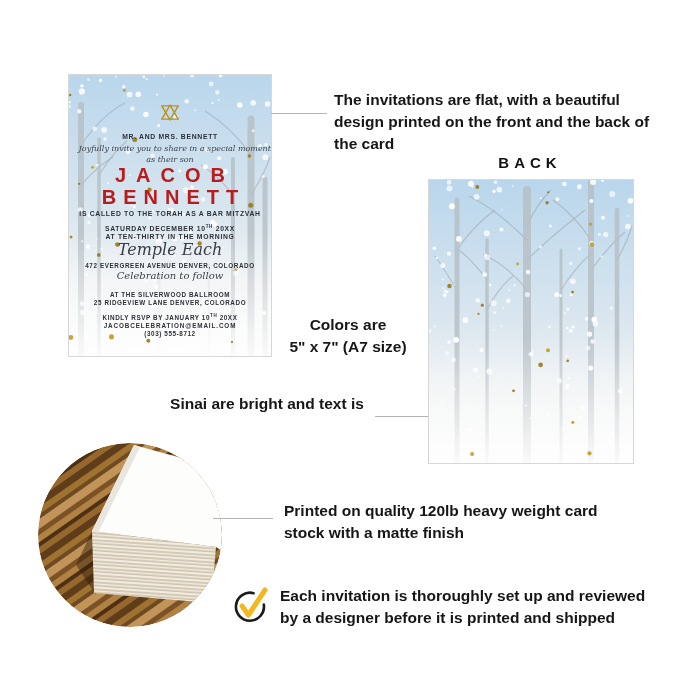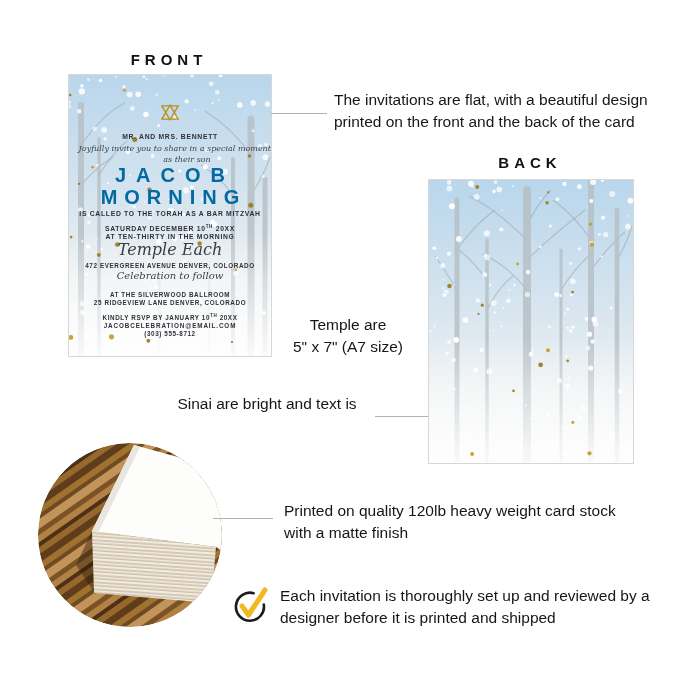--- a/index.html
+++ b/index.html
@@ -1,41 +1,40 @@
 <!DOCTYPE html>
 <html><head>
 <meta charset="utf-8">
 <style>
   html,body{margin:0;padding:0;background:#fff;}
   #canvas{position:relative;width:700px;height:700px;background:#ffffff;overflow:hidden;
           font-family:"Liberation Sans",sans-serif;color:#161616;}
   .abs{position:absolute;}
   .side-label{font-size:15px;font-weight:bold;letter-spacing:5px;color:#111;text-align:center;}
-  .annotation{font-size:15.5px;font-weight:400;line-height:1.42;color:#161616;}
+  .annotation{font-size:15.5px;font-weight:700;line-height:1.42;color:#161616;}
   .annotation.centered{text-align:center;}
   .connector{height:1px;background:#b3b3b3;}
   
   .card{border:1px solid #d7d7d7;overflow:hidden;background:#cfe2f0;}
   .card svg.art{position:absolute;left:0;top:0;}
   .inv-line{position:absolute;left:0;width:100%;text-align:center;color:#2e3038;white-space:nowrap;}
   .tiny{font-weight:bold;font-size:6.8px;letter-spacing:0.7px;}
   .tinier{font-weight:bold;font-size:6.3px;letter-spacing:0.6px;}
   .script{font-family:"DejaVu Serif",serif;font-style:italic;font-weight:500;color:#3a3d46;}
   .invite-script{font-family:"DejaVu Serif",serif;font-style:italic;font-size:8px;color:#3f424b;}
-  .bigname{font-weight:bold;font-size:20px;color:#0369a1;}
+  .bigname{font-weight:bold;font-size:20px;color:#b91c1c;}
   sup{font-size:4.5px;vertical-align:super;}
   
   .photo-circle{border-radius:50%;overflow:hidden;}
 </style>
 </head>
 <body>
 
 <div id="canvas">
 
-  <div class="abs side-label" style="left:68px;top:51px;width:202px;">FRONT</div>
 
   <div class="abs card" style="left:68px;top:74px;width:202px;height:281px;">
     <div class="abs" style="left:0;top:0;width:202px;height:281px;">
         <svg width="202" height="281" viewBox="0 0 202 281" class="art">
           <defs>
             <linearGradient id="sky11" x1="0" y1="0" x2="0" y2="1">
               <stop offset="0%" stop-color="#b9d6ec"></stop>
               <stop offset="45%" stop-color="#d7e5ef"></stop>
               <stop offset="75%" stop-color="#eef1f2"></stop>
               <stop offset="100%" stop-color="#f6f6f5"></stop>
@@ -201,23 +200,23 @@
       </div>
 
     <div class="inv-line" style="top:29px;">
       <svg width="18" height="17" viewBox="0 0 20 18" style="display:inline-block">
         <path d="M10,0.9 L19.1,16.3 L0.9,16.3 Z" fill="none" stroke="#bb9120" stroke-width="1.5"></path>
         <path d="M10,17.1 L0.9,1.7 L19.1,1.7 Z" fill="none" stroke="#bb9120" stroke-width="1.5"></path>
       </svg>
     </div>
     <div class="inv-line tiny" style="top:58px;">MR. AND MRS. BENNETT</div>
     <div class="inv-line invite-script" style="top:69px;text-align:right;">Joyfully invite you to share in a special moment</div>
-    <div class="inv-line invite-script" style="top:80px;padding-left:17px;">as their son</div>
+    <div class="inv-line invite-script" style="top:80px;">as their son</div>
     <div class="inv-line bigname" style="top:89px;letter-spacing:10px;text-indent:10px;">JACOB</div>
-    <div class="inv-line bigname" style="top:111px;letter-spacing:7px;text-indent:7px;">MORNING</div>
+    <div class="inv-line bigname" style="top:111px;letter-spacing:7px;text-indent:7px;">BENNETT</div>
     <div class="inv-line tiny" style="top:135px;">IS CALLED TO THE TORAH AS A BAR MITZVAH</div>
     <div class="inv-line tiny" style="top:149px;"><span>SATURDAY DECEMBER 10</span><sup>TH</sup><span> 20XX</span></div>
     <div class="inv-line tiny" style="top:158px;">AT TEN-THIRTY IN THE MORNING</div>
     <div class="inv-line script" style="top:165px;font-size:16px;">Temple Each</div>
     <div class="inv-line tinier" style="top:187px;">472 EVERGREEN AVENUE DENVER, COLORADO</div>
     <div class="inv-line script" style="top:195px;font-size:10px;">Celebration to follow</div>
     <div class="inv-line tinier" style="top:216px;">AT THE SILVERWOOD BALLROOM</div>
     <div class="inv-line tinier" style="top:224px;">25 RIDGEVIEW LANE DENVER, COLORADO</div>
     <div class="inv-line tinier" style="top:238px;"><span>KINDLY RSVP BY JANUARY 10</span><sup>TH</sup><span> 20XX</span></div>
     <div class="inv-line tinier" style="top:247px;letter-spacing:0.9px;">JACOBCELEBRATION@EMAIL.COM</div>
@@ -400,21 +399,21 @@
           <circle cx="43.13921579159796" cy="273.9306042443495" r="1.9723685700446367" fill="#c49a21" opacity="0.9"></circle>
           <circle cx="84.53818049188703" cy="210.8585319078993" r="1.4460385736078023" fill="#9a7a16" opacity="0.9"></circle>
           <circle cx="161.41054740082473" cy="44.071425206027925" r="1.5897141333669425" fill="#c49a21" opacity="0.9"></circle>
           <circle cx="53.29908121470362" cy="125.18401647312567" r="1.5920656319707631" fill="#9a7a16" opacity="0.9"></circle>
           <circle cx="143.56703177187592" cy="112.11759250587784" r="1.430617718026042" fill="#9a7a16" opacity="0.9"></circle>
         </svg>
       </div>
   </div>
 
   <div class="abs annotation centered" style="left:278px;top:314px;width:140px;">
-    <div>Temple are</div>
+    <div>Colors are</div>
     <div>5" x  7" (A7 size)</div>
   </div>
 
   <div class="abs annotation centered" style="left:162px;top:393px;width:210px;">
     <div>Sinai are bright and text is</div>
   </div>
 
   <div class="abs connector" style="left:375px;top:416px;width:53px;"></div>
 
   <div class="abs photo-circle" style="left:38px;top:443px;width:184px;height:184px;">

